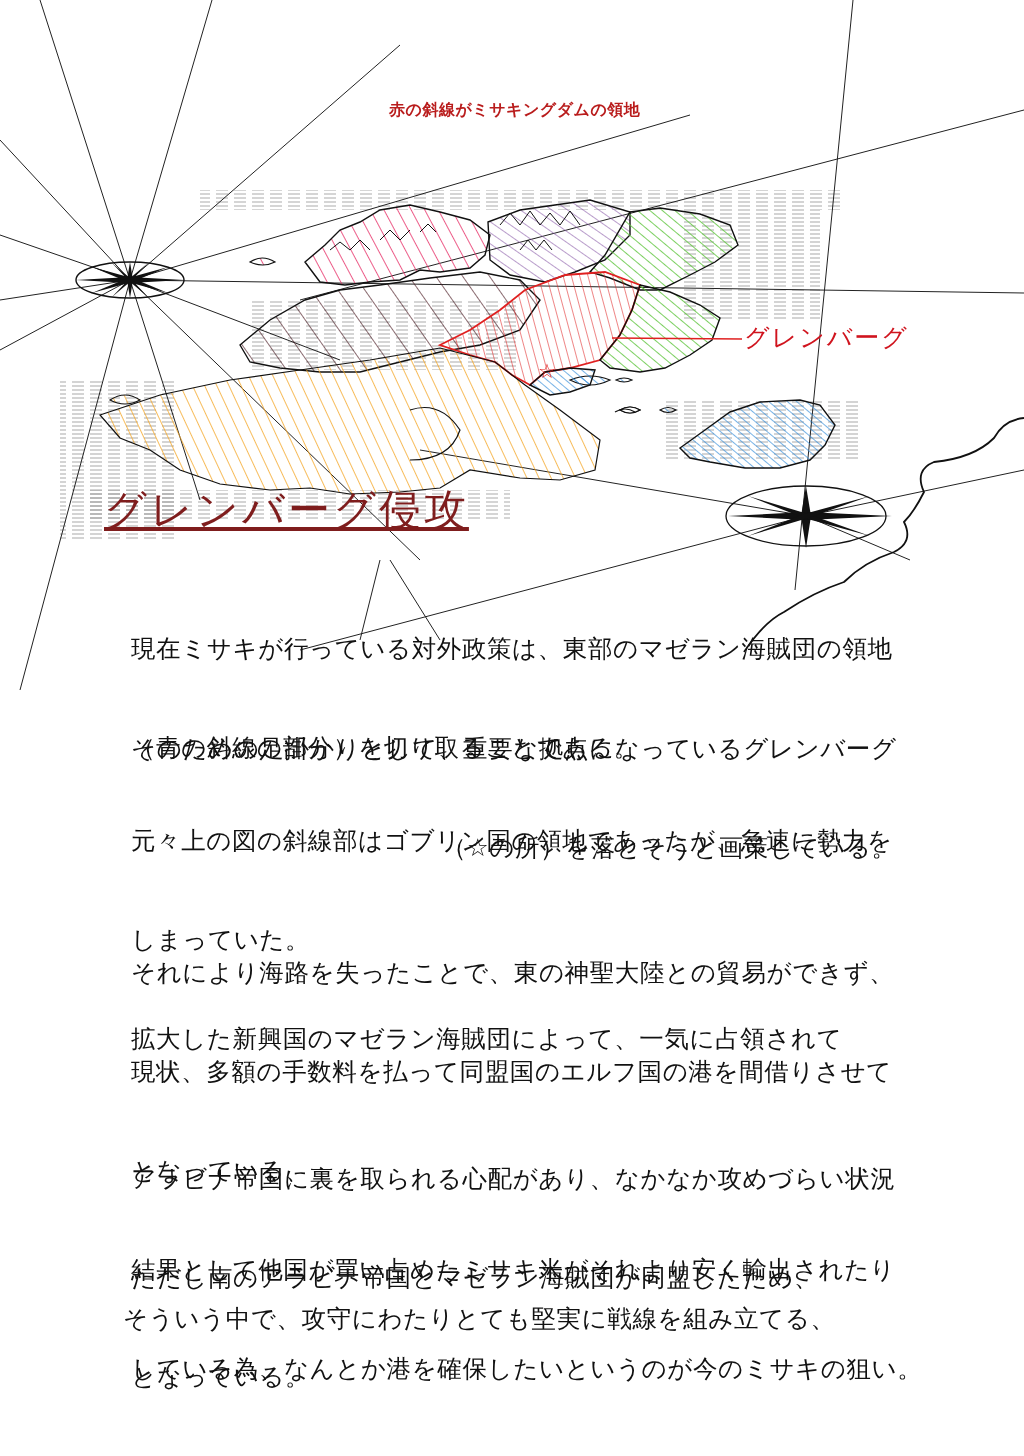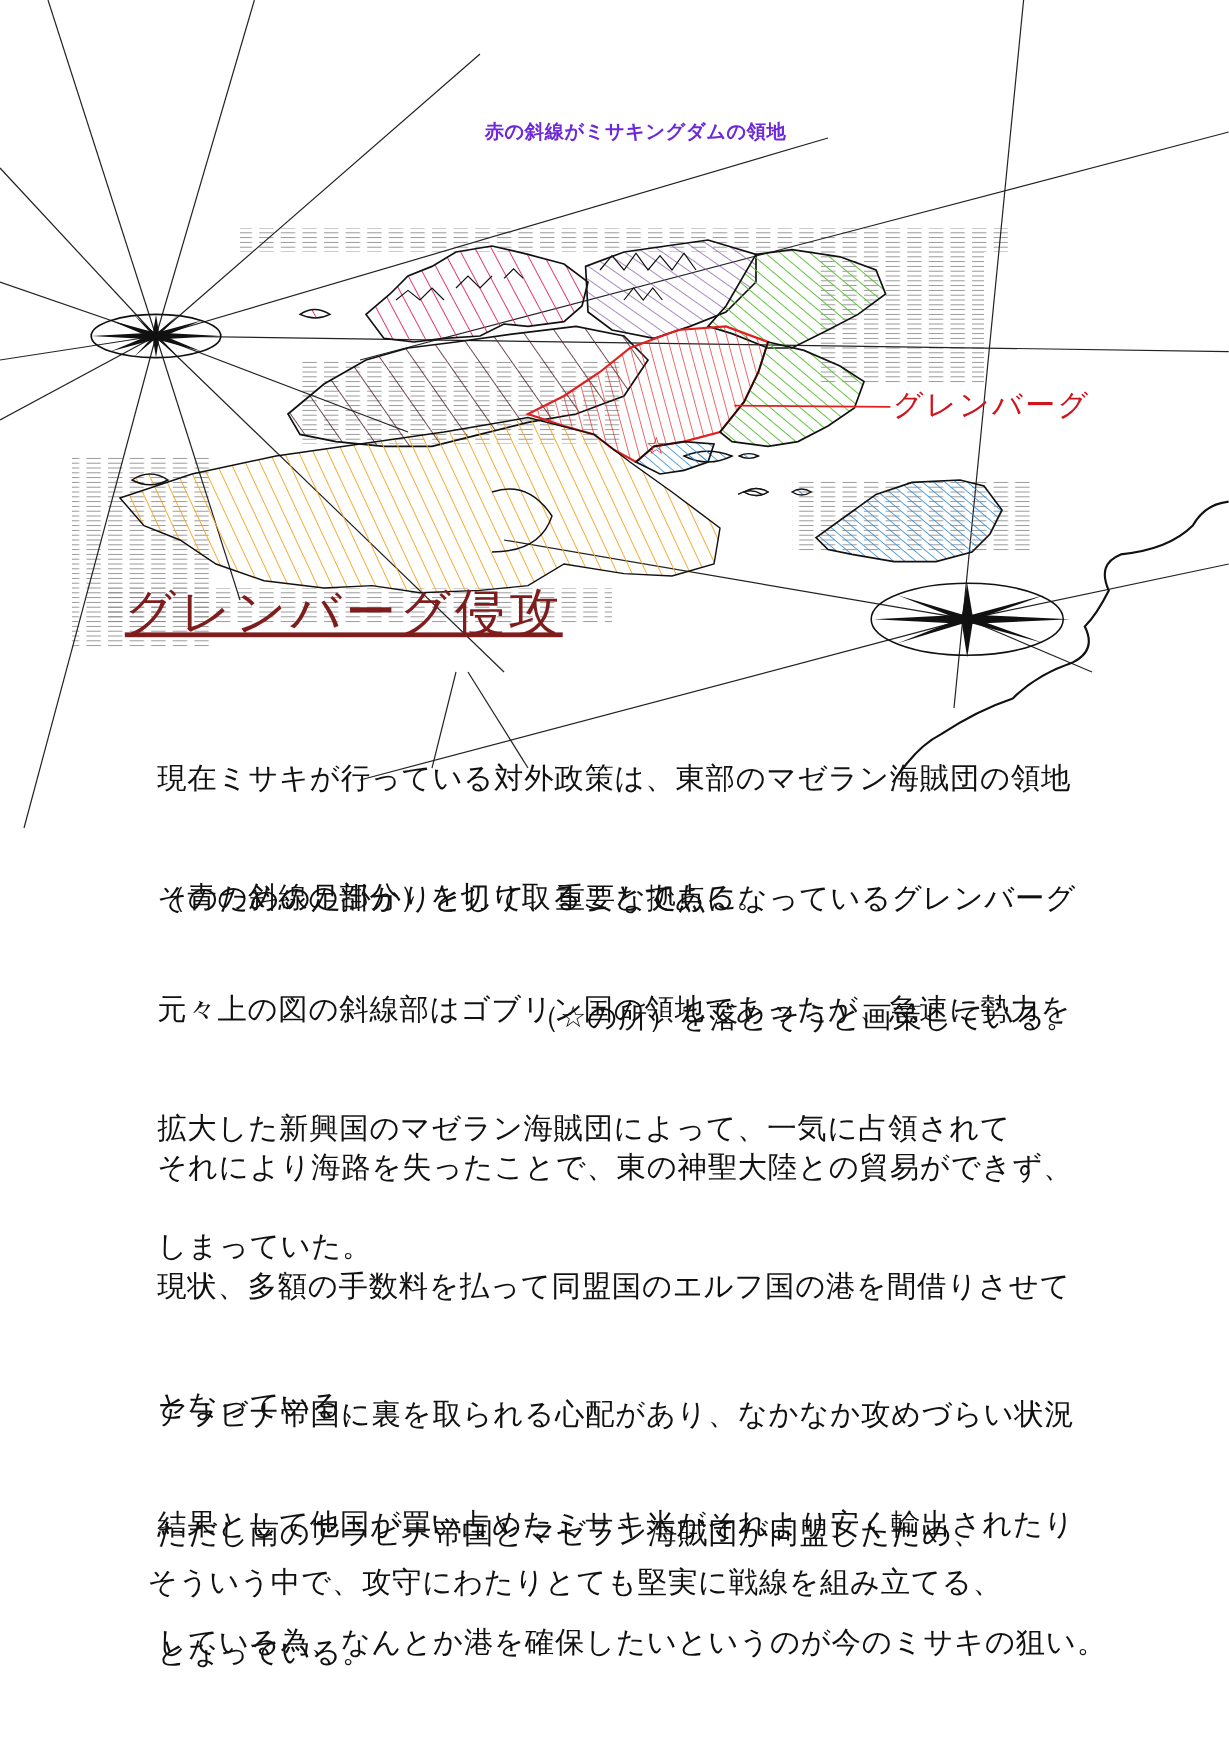--- a/index.html
+++ b/index.html
@@ -132,40 +132,40 @@
     <ellipse rx="80" ry="30" fill="none" stroke="#111" stroke-width="1.3"></ellipse>
     <g fill="#111">
       <polygon points="0,-30 5,0 0,32 -5,0"></polygon>
       <polygon points="-78,0 0,-4 86,0 0,4"></polygon>
       <polygon points="-58,-20 2,-2 64,20 -2,2"></polygon>
       <polygon points="-58,20 -2,-2 64,-20 2,2"></polygon>
     </g>
   </g>
 </svg>
 
-<div class="caption" style="left:404px; top:100px; color:#6d28d9;">赤の斜線がミサキングダムの領地</div>
+<div class="caption" style="left:389px; top:100px; color:#b91c1c;">赤の斜線がミサキングダムの領地</div>
 
 <div class="label-glen" style="left:744px; top:321px; color:#d0141e;">グレンバーグ</div>
 
 <h1 class="heading" style="left:104px; top:482px; margin:0; color:#7f1d1d;text-decoration:underline;">グレンバーグ侵攻</h1>
 
 <div class="para" style="top:566px;">
   <span class="line">現在ミサキが行っている対外政策は、東部のマゼラン海賊団の領地</span>
   <span class="line">（青の斜線の部分）を切り取ることである。</span>
 </div>
 
 <div class="para" style="top:666px;text-align:right;">
   <span class="line">そのための足掛かりとして、重要な拠点になっているグレンバーグ</span>
   <span class="line">（☆の所）を落とそうと画策している。</span>
 </div>
 
 <div class="para" style="top:758px;">
   <span class="line">元々上の図の斜線部はゴブリン国の領地であったが、急速に勢力を</span>
+  <span class="line">しまっていた。</span>
   <span class="line">拡大した新興国のマゼラン海賊団によって、一気に占領されて</span>
-  <span class="line">しまっていた。</span>
 </div>
 
 <div class="para" style="top:890px;">
   <span class="line">それにより海路を失ったことで、東の神聖大陸との貿易ができず、</span>
   <span class="line">現状、多額の手数料を払って同盟国のエルフ国の港を間借りさせて</span>
   <span class="line">となっている、</span>
   <span class="line">結果として他国が買い占めたミサキ米がそれより安く輸出されたり</span>
   <span class="line">している為、なんとか港を確保したいというのが今のミサキの狙い。</span>
 </div>
 

